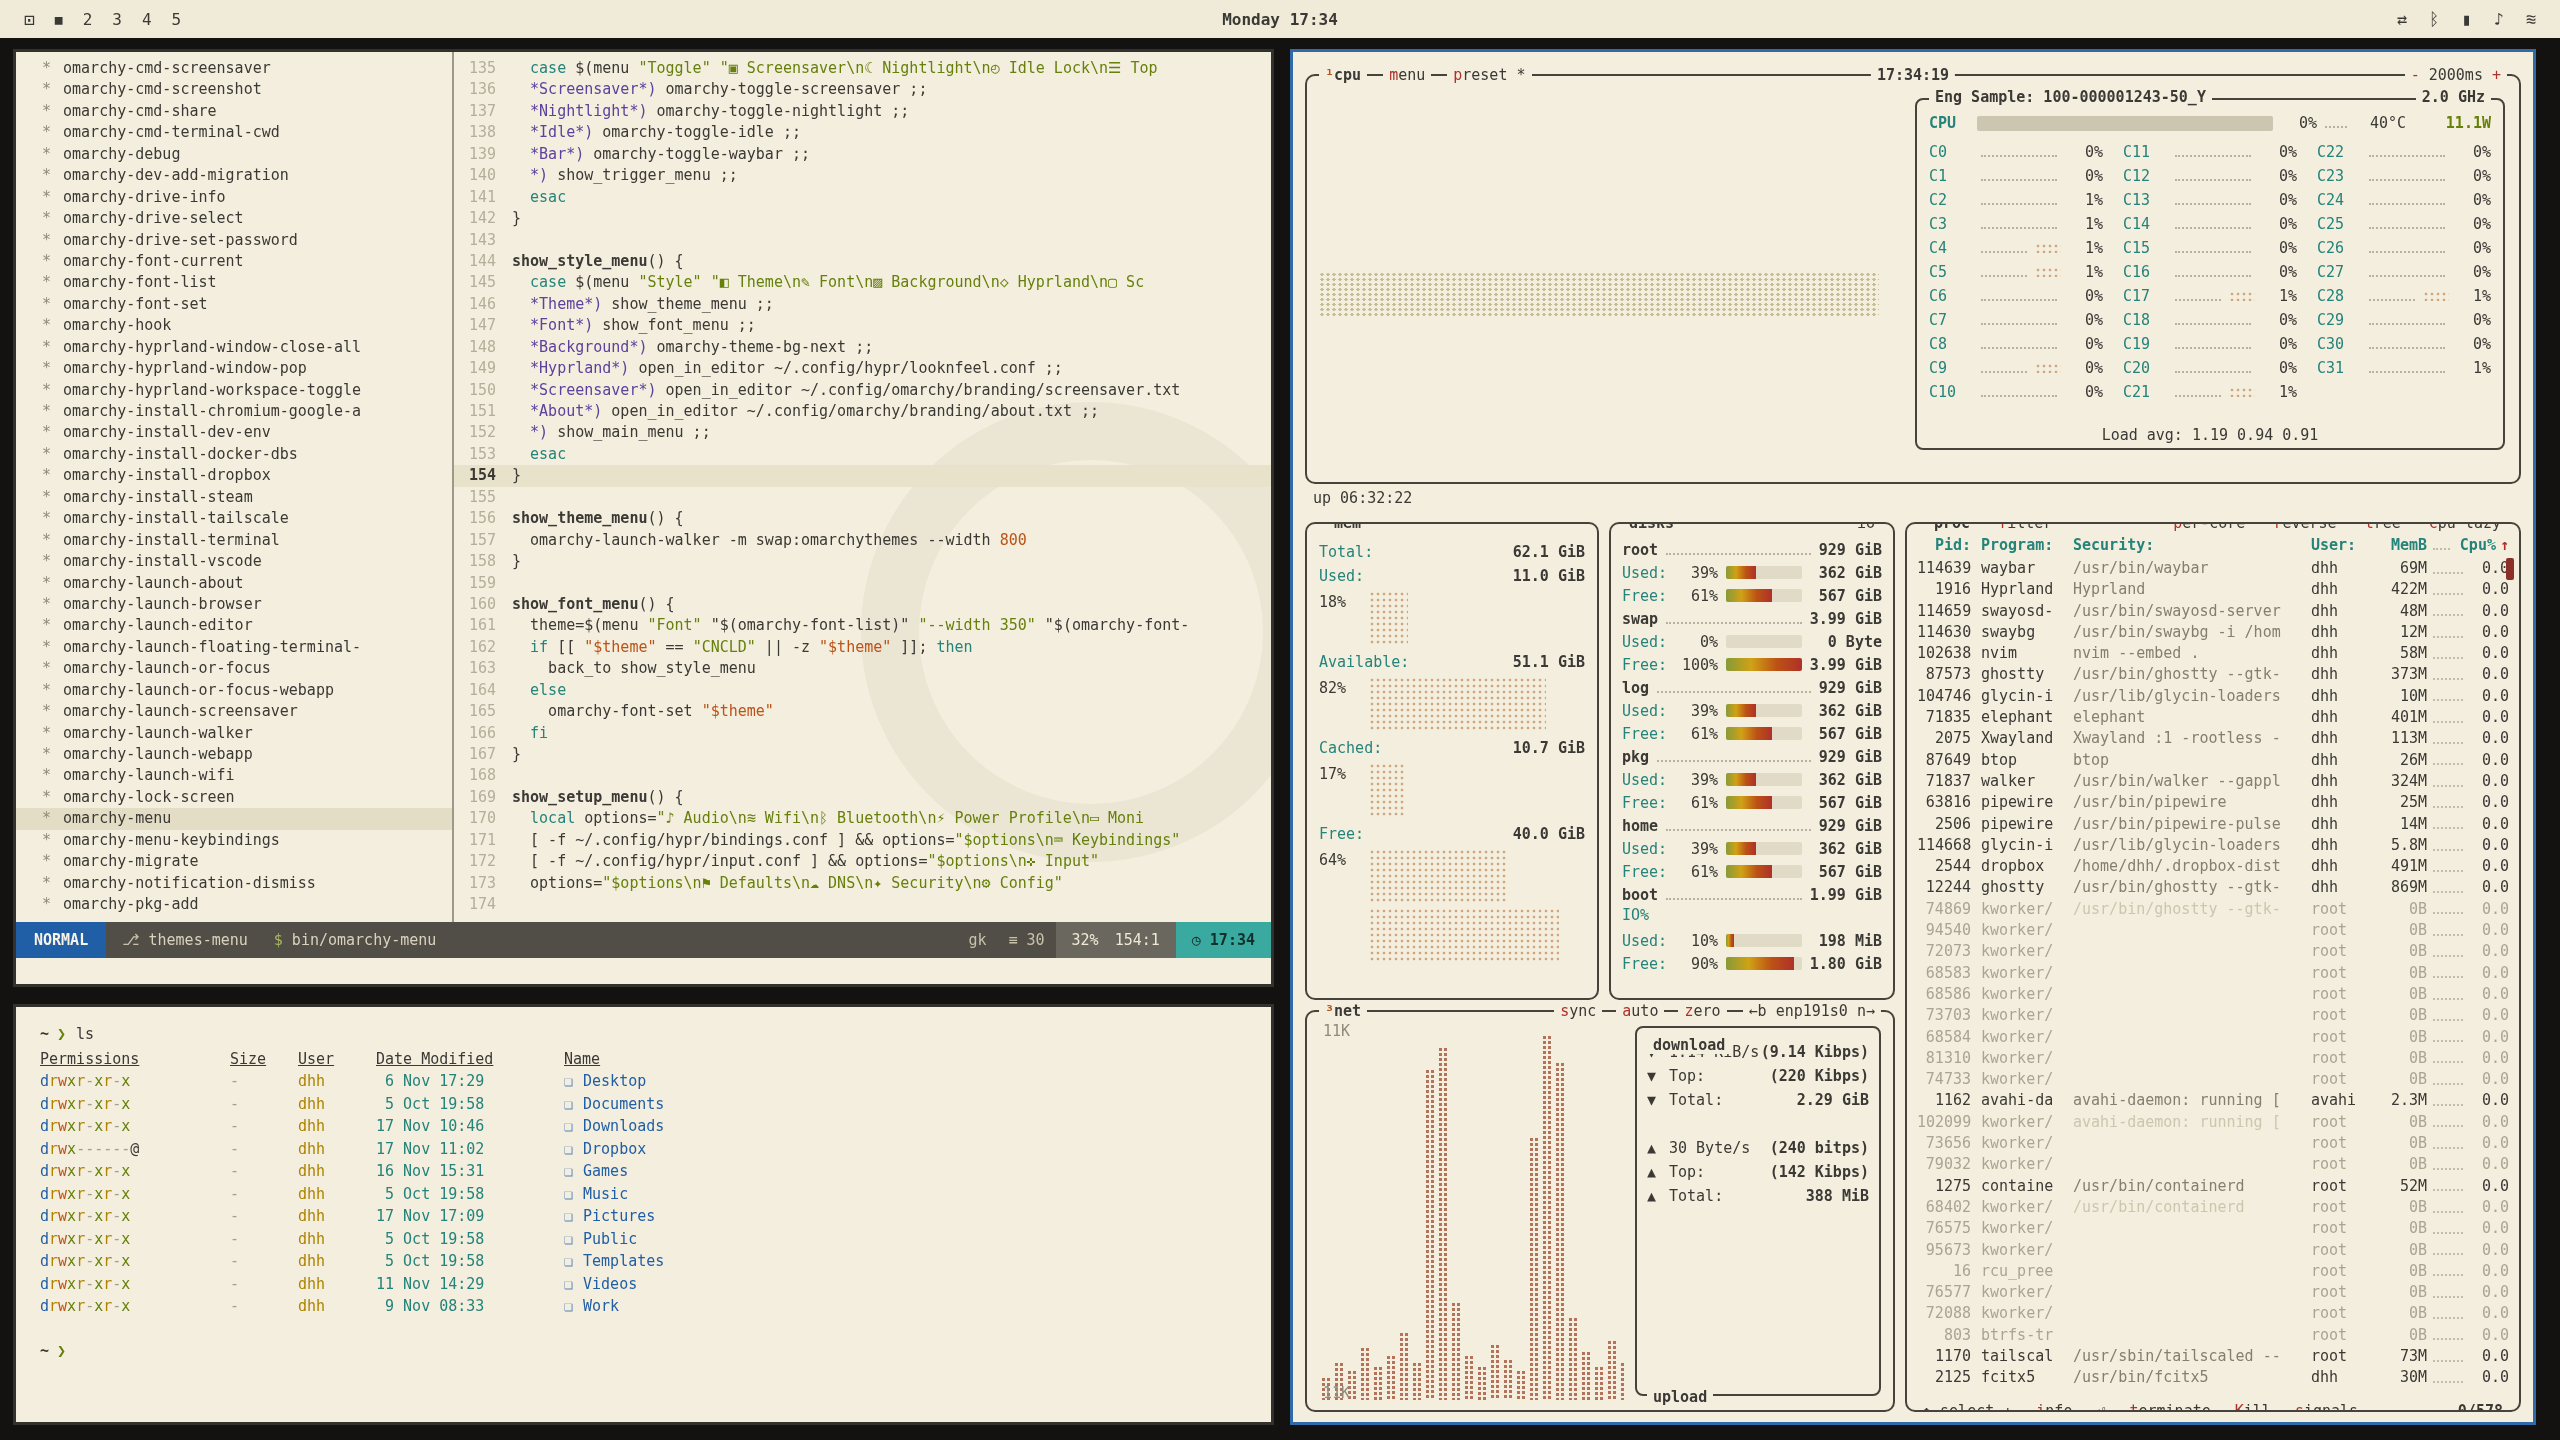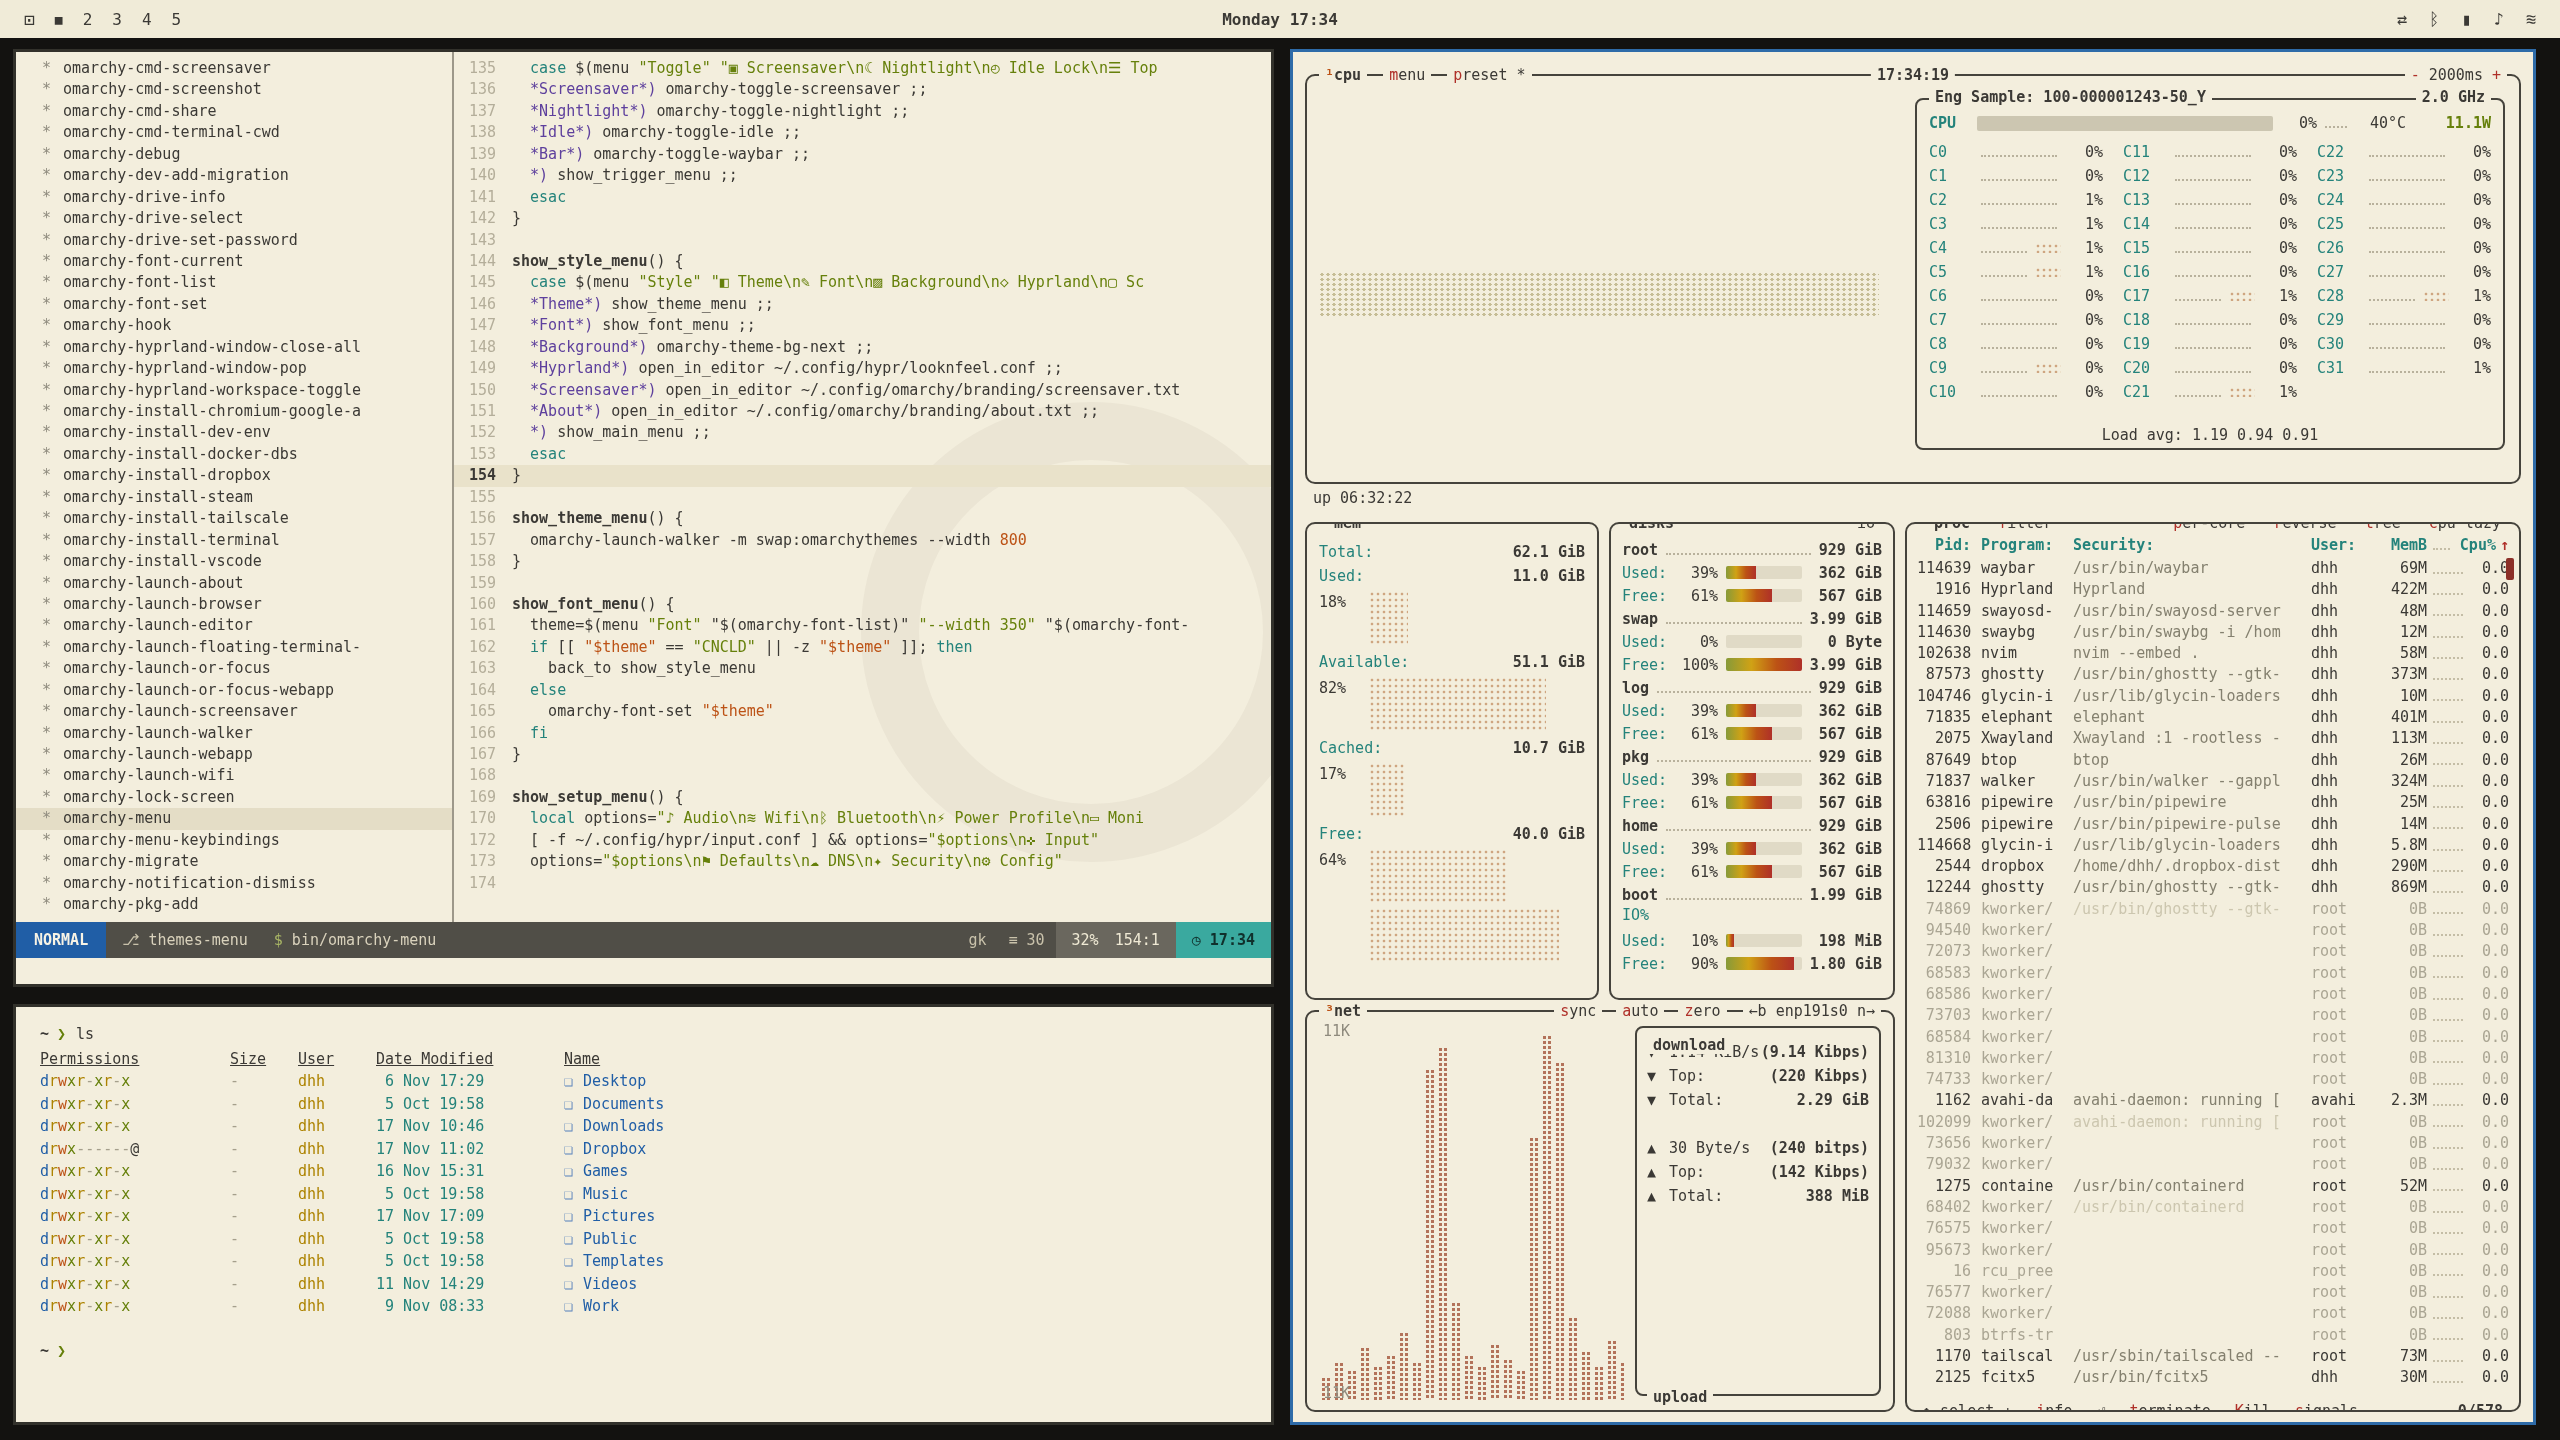--- a/index.html
+++ b/index.html
@@ -241,20 +241,21 @@
           <div class="code-row"><span class="lnum">161</span><span class="ltext"><span class="c-ink">  theme=$(menu </span><span class="c-str">"Font"</span><span class="c-ink"> "$(omarchy-font-list)" </span><span class="c-str">"--width 350"</span><span class="c-ink"> "$(omarchy-font-</span></span></div>
           <div class="code-row"><span class="lnum">162</span><span class="ltext"><span class="c-kw">  if</span><span class="c-ink"> [[ </span><span class="c-var">"$theme"</span><span class="c-ink"> == </span><span class="c-str">"CNCLD"</span><span class="c-ink"> || -z </span><span class="c-var">"$theme"</span><span class="c-ink"> ]]; </span><span class="c-kw">then</span></span></div>
           <div class="code-row"><span class="lnum">163</span><span class="ltext"><span class="c-ink">    back_to show_style_menu</span></span></div>
           <div class="code-row"><span class="lnum">164</span><span class="ltext"><span class="c-kw">  else</span></span></div>
           <div class="code-row"><span class="lnum">165</span><span class="ltext"><span class="c-ink">    omarchy-font-set </span><span class="c-var">"$theme"</span></span></div>
           <div class="code-row"><span class="lnum">166</span><span class="ltext"><span class="c-kw">  fi</span></span></div>
           <div class="code-row"><span class="lnum">167</span><span class="ltext"><span class="c-ink">}</span></span></div>
           <div class="code-row"><span class="lnum">168</span><span class="ltext"></span></div>
           <div class="code-row"><span class="lnum">169</span><span class="ltext"><span class="c-fn">show_setup_menu</span><span class="c-ink">() {</span></span></div>
           <div class="code-row"><span class="lnum">170</span><span class="ltext"><span class="c-kw">  local</span><span class="c-ink"> options=</span><span class="c-str">"♪ Audio\n≋ Wifi\nᛒ Bluetooth\n⚡ Power Profile\n▭ Moni</span></span></div>
+          <div class="code-row"><span class="lnum">171</span><span class="ltext"><span class="c-ink">  [ -f ~/.config/hypr/bindings.conf ] &amp;&amp; options=</span><span class="c-str">"$options\n⌨ Keybindings"</span></span></div>
           <div class="code-row"><span class="lnum">172</span><span class="ltext"><span class="c-ink">  [ -f ~/.config/hypr/input.conf ] &amp;&amp; options=</span><span class="c-str">"$options\n✜ Input"</span></span></div>
           <div class="code-row"><span class="lnum">173</span><span class="ltext"><span class="c-ink">  options=</span><span class="c-str">"$options\n⚑ Defaults\n☁ DNS\n✦ Security\n⚙ Config"</span></span></div>
           <div class="code-row"><span class="lnum">174</span><span class="ltext"></span></div>
         </div>
     </div>
   </div>
   <div id="statusline">
     <span class="sl-mode">NORMAL</span>
     <span class="sl-git">
       <span class="gicon">⎇</span>
@@ -933,21 +934,21 @@
             <span class="p-user">dhh</span>
             <span class="p-mem">5.8M</span>
             <span class="p-lead"></span>
             <span class="p-cpu">0.0</span>
           </div>
           <div class="p-row">
             <span class="p-pid">2544</span>
             <span class="p-prog">dropbox</span>
             <span class="p-cmd">/home/dhh/.dropbox-dist</span>
             <span class="p-user">dhh</span>
-            <span class="p-mem">290M</span>
+            <span class="p-mem">491M</span>
             <span class="p-lead"></span>
             <span class="p-cpu">0.0</span>
           </div>
           <div class="p-row">
             <span class="p-pid">12244</span>
             <span class="p-prog">ghostty</span>
             <span class="p-cmd">/usr/bin/ghostty --gtk-</span>
             <span class="p-user">dhh</span>
             <span class="p-mem">869M</span>
             <span class="p-lead"></span>

